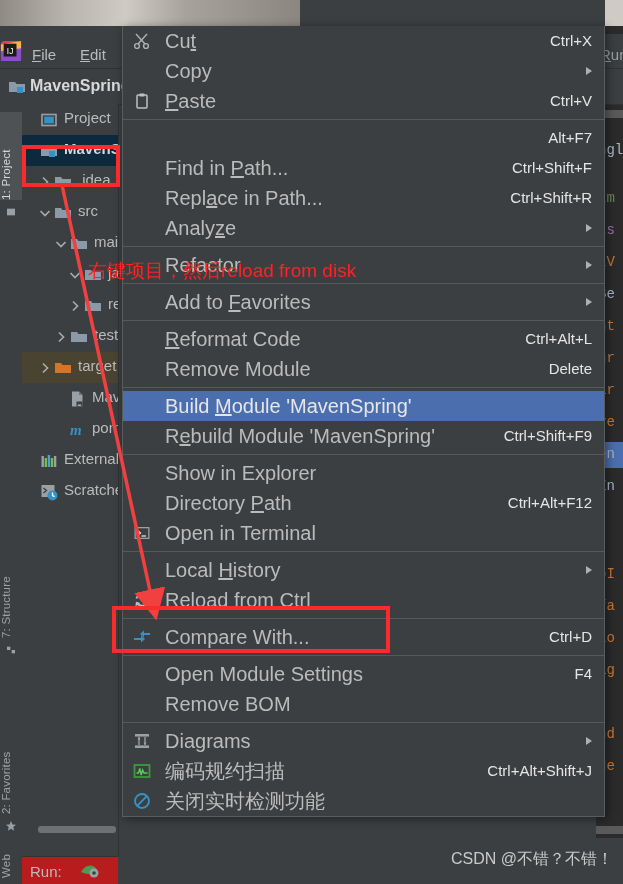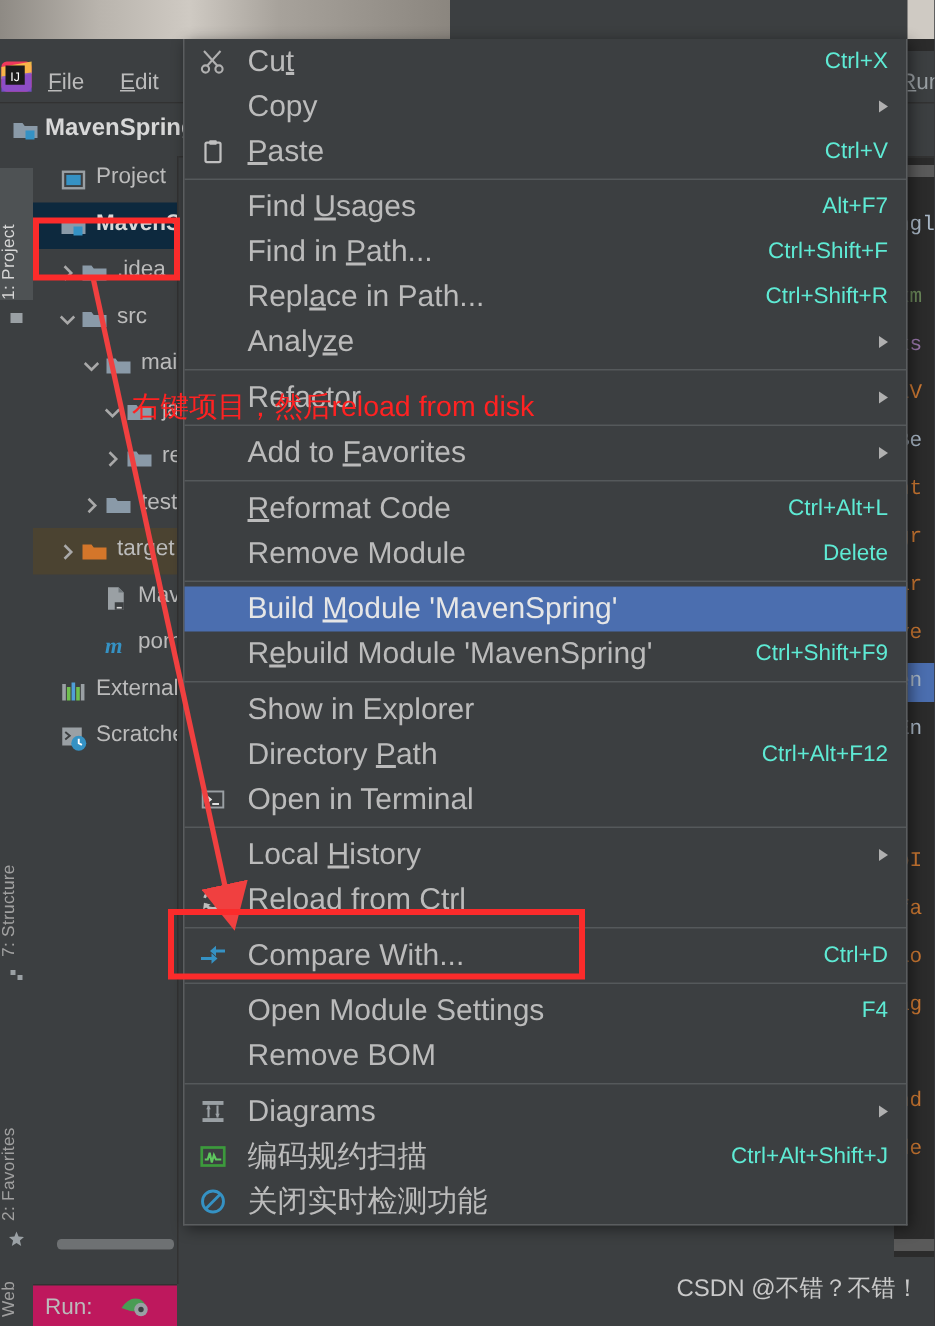--- a/index.html
+++ b/index.html
@@ -43,21 +43,21 @@
   
   #tree{position:absolute;left:22px;top:78px;width:96px;height:752px;background:#3c3f41;
     border-right:1px solid #323232;overflow:hidden;}
   .row{position:absolute;left:0;width:96px;height:31px;white-space:nowrap;}
   .row.sel{background:#0d293e;}
   .row.tgt{background:#4b4331;}
   .arrow{position:absolute;width:14px;height:14px;}
   .rlabel{position:absolute;color:#bbbbbb;font-size:15px;top:5px;text-align:right;}
   .rlabel.b{font-weight:bold;color:#d8d8d8;}
   #hscroll{position:absolute;left:38px;top:800px;width:78px;height:7px;background:#6e7173;border-radius:3px;}
-  #tree-bottom{position:absolute;left:22px;top:830px;width:96px;height:28px;background:#be185d;
+  #tree-bottom{position:absolute;left:22px;top:830px;width:96px;height:28px;background:#b91c1c;
     border-top:1px solid #323232;}
   #run-label{position:absolute;left:8px;top:6px;color:#bbbbbb;font-size:15px;}
 
   
   #editor{position:absolute;left:596px;top:0;width:27px;height:858px;background:#2b2b2b;}
   #editor-tabs{position:absolute;left:596px;top:8px;width:27px;height:34px;background:#3c3f41;}
   .code{position:absolute;left:1px;font-size:14px;font-family:"Liberation Mono","DejaVu Sans Mono",monospace;
     white-space:nowrap;}
   #editor-gutterline{position:absolute;left:596px;top:84px;width:27px;height:8px;background:#5a5a5a;}
   #editor-sel{position:absolute;left:596px;top:416px;width:27px;height:26px;background:#4b6eaf;}
@@ -65,21 +65,21 @@
   #editor-bottom{position:absolute;left:596px;top:812px;width:27px;height:46px;background:#3c3f41;}
 
   
   #ctx{position:absolute;left:122px;top:0px;width:481px;background:#3c3f41;
     border:1px solid #5a5d5f;border-top:none;box-shadow:2px 2px 9px rgba(0,0,0,.45);}
   .mi{position:relative;height:30px;line-height:30px;white-space:nowrap;}
   .mi.hl{background:#4b6eaf;}
   .mi .ic{position:absolute;left:10px;top:6px;width:18px;height:18px;}
   .mi .lab{position:absolute;left:42px;top:0;color:#bbbbbb;font-size:20px;}
   .mi.hl .lab{color:#e6e6e6;}
-  .mi .acc{position:absolute;right:12px;top:0;color:#5eead4;font-size:15px;}
+  .mi .acc{position:absolute;right:12px;top:0;color:#e5e5e5;font-size:15px;}
   .mi .sub{position:absolute;right:12px;top:11px;width:0;height:0;
     border-left:6px solid #b0b0b0;border-top:4px solid transparent;border-bottom:4px solid transparent;}
   .sep{height:1px;background:#55595b;margin:3px 0;}
   .mi u{text-decoration:underline;}
 
   
   .redbox{position:absolute;border:4px solid #fb2b2b;box-sizing:border-box;}
   #annot-text{position:absolute;left:88px;top:258px;color:#ff2222;font-size:19px;white-space:nowrap;
     font-family:"Liberation Sans","DejaVu Sans",sans-serif;}
   #arrow-svg{position:absolute;left:0;top:0;width:623px;height:884px;pointer-events:none;}
@@ -302,21 +302,20 @@
       <div class="mi">
         <svg viewBox="0 0 18 18" width="18" height="18" class="ic">
           <rect x="4" y="3" width="10" height="13" rx="1" fill="none" stroke="#c0c0c0" stroke-width="1.5"></rect>
           <rect x="6.5" y="1.5" width="5" height="3" rx="0.6" fill="#c0c0c0"></rect>
         </svg>
         <span class="lab"><u>P</u>aste</span>
         <span class="acc">Ctrl+V</span>
       </div>
       <div class="sep"></div>
       <div class="mi">
-        <span class="lab">Find <u>U</u>sages</span>
         <span class="acc">Alt+F7</span>
       </div>
       <div class="mi">
         <span class="lab">Find in <u>P</u>ath...</span>
         <span class="acc">Ctrl+Shift+F</span>
       </div>
       <div class="mi">
         <span class="lab">Repl<u>a</u>ce in Path...</span>
         <span class="acc">Ctrl+Shift+R</span>
       </div>

